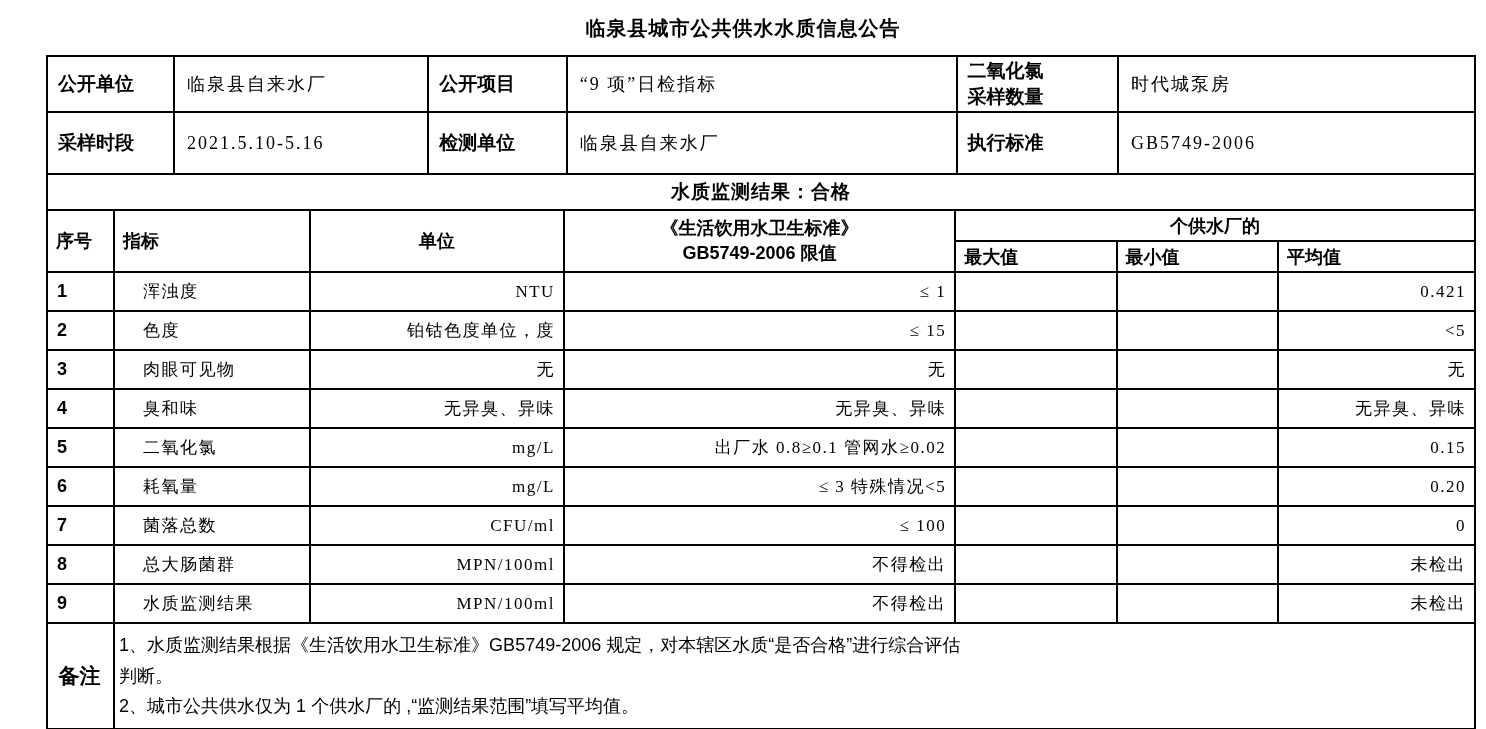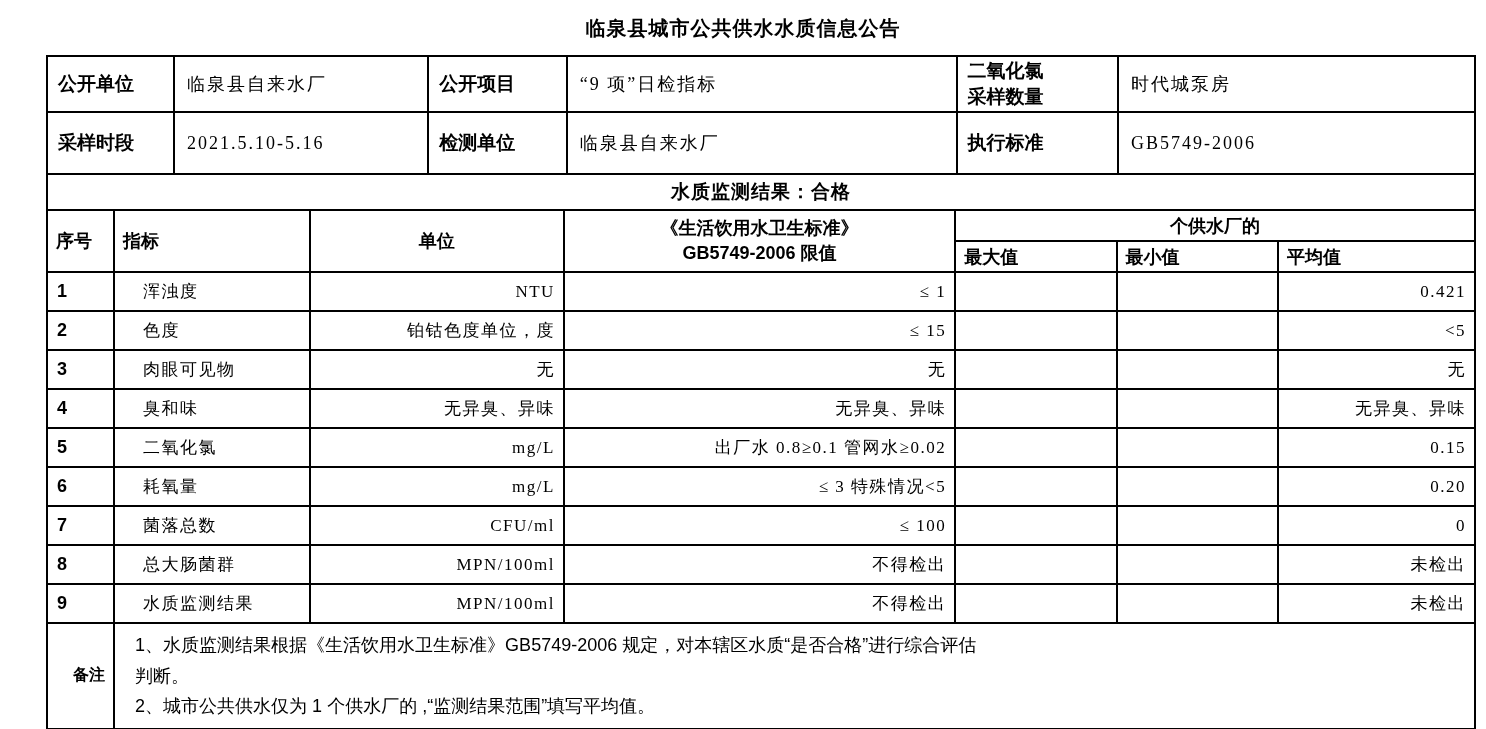--- a/index.html
+++ b/index.html
@@ -29,24 +29,24 @@
   .mainhdr .hc { text-align: center; }
   .mainhdr .limit2 { line-height: 1.4; }
   .datarow td { height: 39px; font-family: "Liberation Serif", serif; font-size: 17px; letter-spacing: 1.5px; }
   .datarow .no {
     font-family: "Liberation Sans", sans-serif; font-weight: bold;
     font-size: 18px; letter-spacing: 0; padding-left: 9px;
   }
   .datarow .ind { padding-left: 28px; }
   .c { text-align: right; }
   .remarkrow td { height: 104px; }
-  .remark-label { font-weight: bold; font-size: 16px; text-align: right; padding-left: 6px; }
+  .remark-label { font-weight: bold; font-size: 21px; text-align: center; padding-left: 6px; }
   .remark-content {
     font-family: "Liberation Sans", sans-serif; font-size: 18px;
-    line-height: 1.7; padding: 6px 20px;
+    line-height: 1.7; padding: 6px 4px;
   }
 </style>
 </head>
 <body>
 
 <div class="page">
   <div class="title">临泉县城市公共供水水质信息公告</div>
 
   <div class="tablewrap">
 

